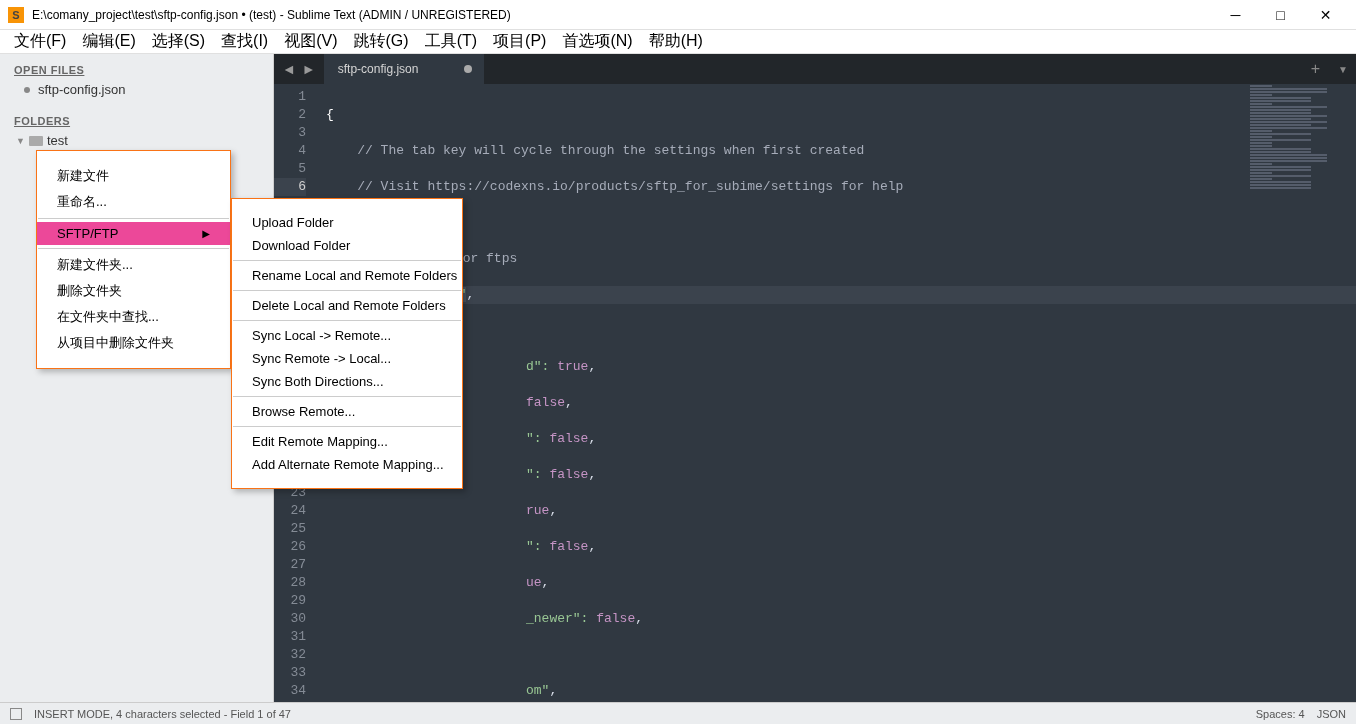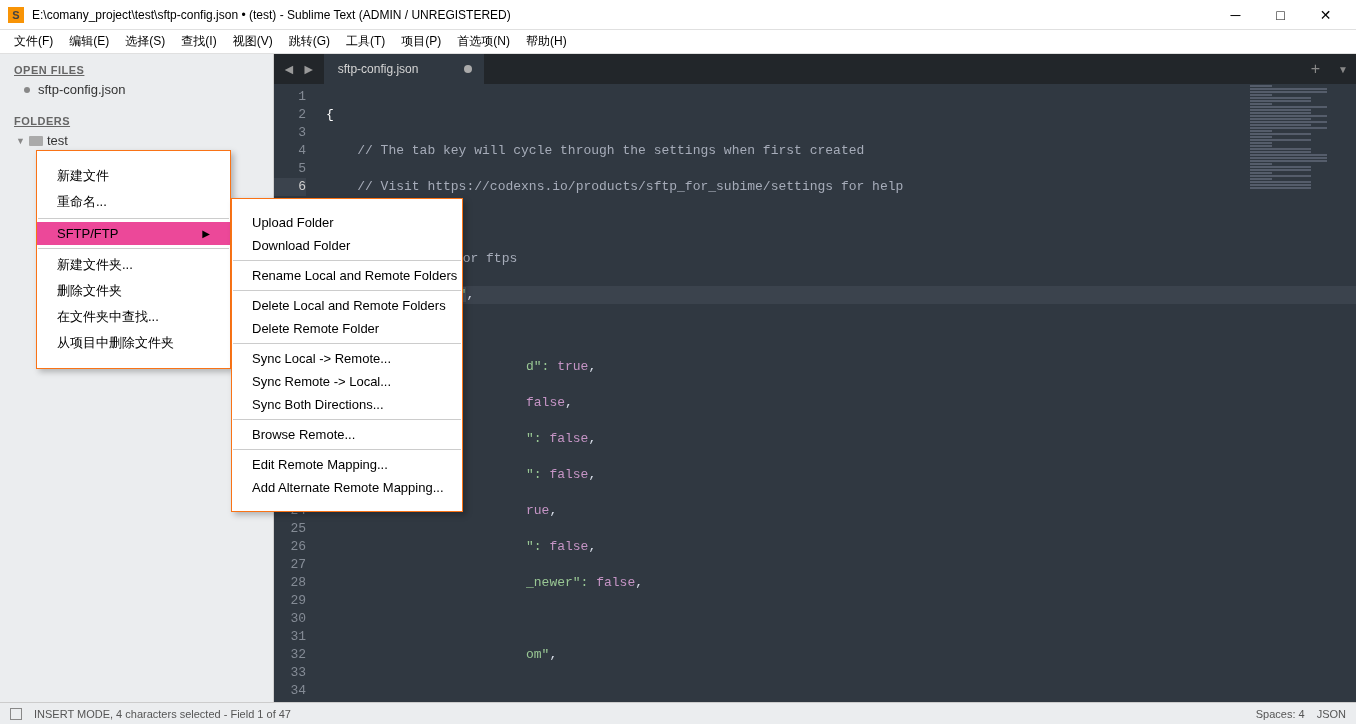--- a/index.html
+++ b/index.html
@@ -7,21 +7,21 @@
 
 
 .titlebar { height: 30px; background: #fff; display: flex; align-items: center; padding: 0 8px; border-bottom: 1px solid #e0e0e0; }
 .titlebar .logo { width: 16px; height: 16px; background: #f89406; margin-right: 8px; display: flex; align-items: center; justify-content: center; color: #444; font-weight: bold; font-size: 11px; }
 .titlebar .title { flex: 1; color: #000; font-size: 12px; }
 .titlebar .winbtns { display: flex; gap: 0; }
 .titlebar .winbtn { width: 45px; height: 28px; display: flex; align-items: center; justify-content: center; cursor: pointer; font-size: 14px; }
 
 
 .menubar { height: 24px; background: #fff; display: flex; align-items: center; padding: 0 6px; border-bottom: 1px solid #e0e0e0; }
-.menubar .menuitem { padding: 3px 8px; cursor: pointer; color: #000; font-size: 12px; }
+.menubar .menuitem { padding: 3px 8px; cursor: pointer; color: #000; font-size: 16px; }
 
 
 .main { display: flex; height: calc(100% - 30px - 24px - 22px); }
 
 
 .sidebar { width: 274px; background: #ebedef; border-right: 1px solid #d0d0d0; padding-top: 6px; color: #444; }
 .sidebar .section-title { font-size: 11px; font-weight: bold; color: #666; padding: 4px 14px; letter-spacing: 0.5px; text-decoration: underline; }
 .sidebar .file-item { padding: 2px 14px 2px 24px; display: flex; align-items: center; gap: 4px; cursor: pointer; font-size: 13px; color: #333;}
 .sidebar .file-item .dot { width: 6px; height: 6px; background: #888; border-radius: 50%; margin-right: 4px; }
 .sidebar .folder-item { padding: 2px 14px 2px 16px; display: flex; align-items: center; gap: 4px; cursor: pointer; font-size: 13px; color: #333;}
@@ -180,20 +180,21 @@
 <div class="line"></div>
 <div class="line"><span class="cm">    // </span><span class="box">sftp</span><span class="cm">, ftp or ftps</span></div>
 <div class="line hl"><span class="str">    "type": </span><span class="str" style="background:#4a5560">"sftp"</span><span class="pun">,</span></div>
 <div class="line"></div>
 <div class="line"><span style="padding-left:200px"></span><span class="str">d": </span><span class="kw">true</span><span class="pun">,</span></div>
 <div class="line"><span style="padding-left:200px"></span><span class="kw">false</span><span class="pun">,</span></div>
 <div class="line"><span style="padding-left:200px"></span><span class="str">": </span><span class="kw">false</span><span class="pun">,</span></div>
 <div class="line"><span style="padding-left:200px"></span><span class="str">": </span><span class="kw">false</span><span class="pun">,</span></div>
 <div class="line"><span style="padding-left:200px"></span><span class="kw">rue</span><span class="pun">,</span></div>
 <div class="line"><span style="padding-left:200px"></span><span class="str">": </span><span class="kw">false</span><span class="pun">,</span></div>
+<div class="line"><span style="padding-left:200px"></span><span class="kw">ue</span><span class="pun">,</span></div>
 <div class="line"><span style="padding-left:200px"></span><span class="str">_newer": </span><span class="kw">false</span><span class="pun">,</span></div>
 <div class="line"></div>
 <div class="line"><span style="padding-left:200px"></span><span class="str">om"</span><span class="pun">,</span></div>
 
 
 
 
 
 
 
@@ -294,23 +295,20 @@
       <span>Download Folder</span>
     </div>
   <div class="sep"></div>
   <div class="citem">
       <span>Rename Local and Remote Folders</span>
     </div>
   <div class="sep"></div>
   <div class="citem">
       <span>Delete Local and Remote Folders</span>
     </div>
-  <div class="citem">
-      <span>Delete Remote Folder</span>
-    </div>
   <div class="sep"></div>
   <div class="citem">
       <span>Sync Local -&gt; Remote...</span>
     </div>
   <div class="citem">
       <span>Sync Remote -&gt; Local...</span>
     </div>
   <div class="citem">
       <span>Sync Both Directions...</span>
     </div>

